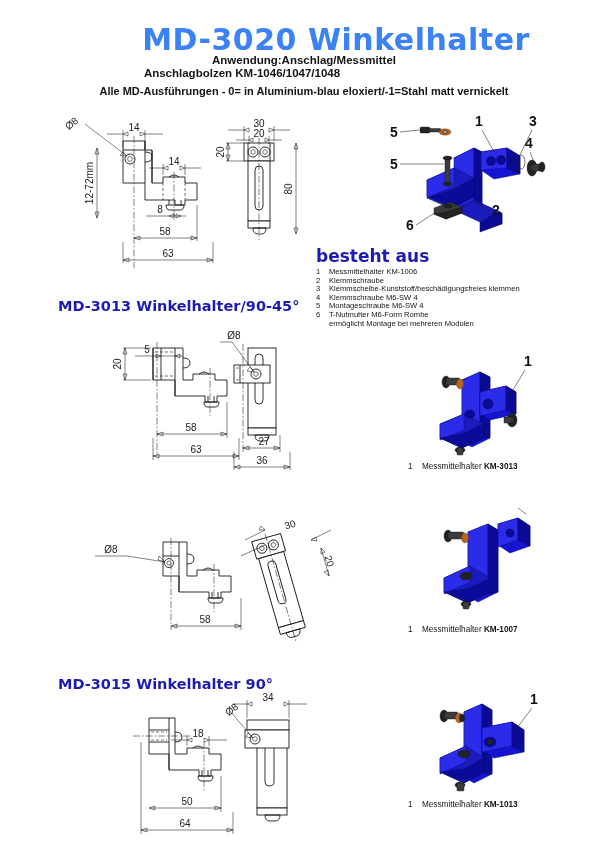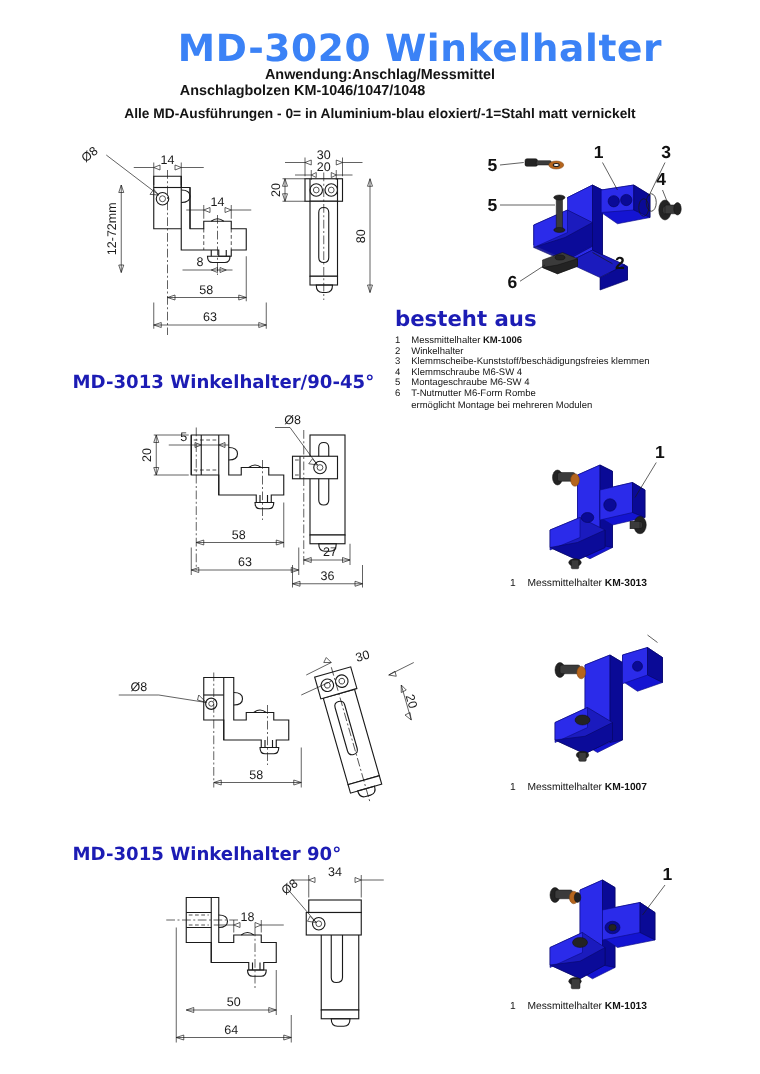--- a/index.html
+++ b/index.html
@@ -40,21 +40,21 @@
 
   
   .bom{position:absolute;left:316px;top:246px;width:290px;}
   .bom-title{
     font-size:17px;font-weight:bold;color:#1c1cb4;margin:0 0 2px 0;
     font-family:"DejaVu Sans","Liberation Sans",sans-serif;
   }
   .bom-row{display:flex;font-size:7.6px;line-height:8.6px;color:#141414;}
   .bom-no{width:13px;flex:0 0 13px;}
   .bom-txt{flex:1;}
-  .bom-txt b{font-weight:bold;}
+  .bom-txt b{font-weight:normal;}
   .bom-sub{padding-left:13px;font-size:7.6px;line-height:8.6px;color:#141414;}
 
   
   .fig-cap{
     position:absolute;font-size:8.2px;color:#141414;white-space:nowrap;
   }
   .fig-cap .n{display:inline-block;width:14px;}
   .fig-cap b{font-weight:bold;margin-top:36px;}
 
   
@@ -238,21 +238,21 @@
   </svg>
 
   <div class="bom">
     <div class="bom-title">besteht aus</div>
     <div class="bom-row">
       <div class="bom-no">1</div>
       <div class="bom-txt"><span>Messmittelhalter </span><b>KM-1006</b></div>
     </div>
     <div class="bom-row">
       <div class="bom-no">2</div>
-      <div class="bom-txt"><span>Winkelhalter</span><b></b></div>
+      <div class="bom-txt"><span>Klemmschraube</span><b></b></div>
     </div>
     <div class="bom-row">
       <div class="bom-no">3</div>
       <div class="bom-txt"><span>Klemmscheibe-Kunststoff/beschädigungsfreies klemmen</span><b></b></div>
     </div>
     <div class="bom-row">
       <div class="bom-no">4</div>
       <div class="bom-txt"><span>Klemmschraube M6-SW 4</span><b></b></div>
     </div>
     <div class="bom-row">

